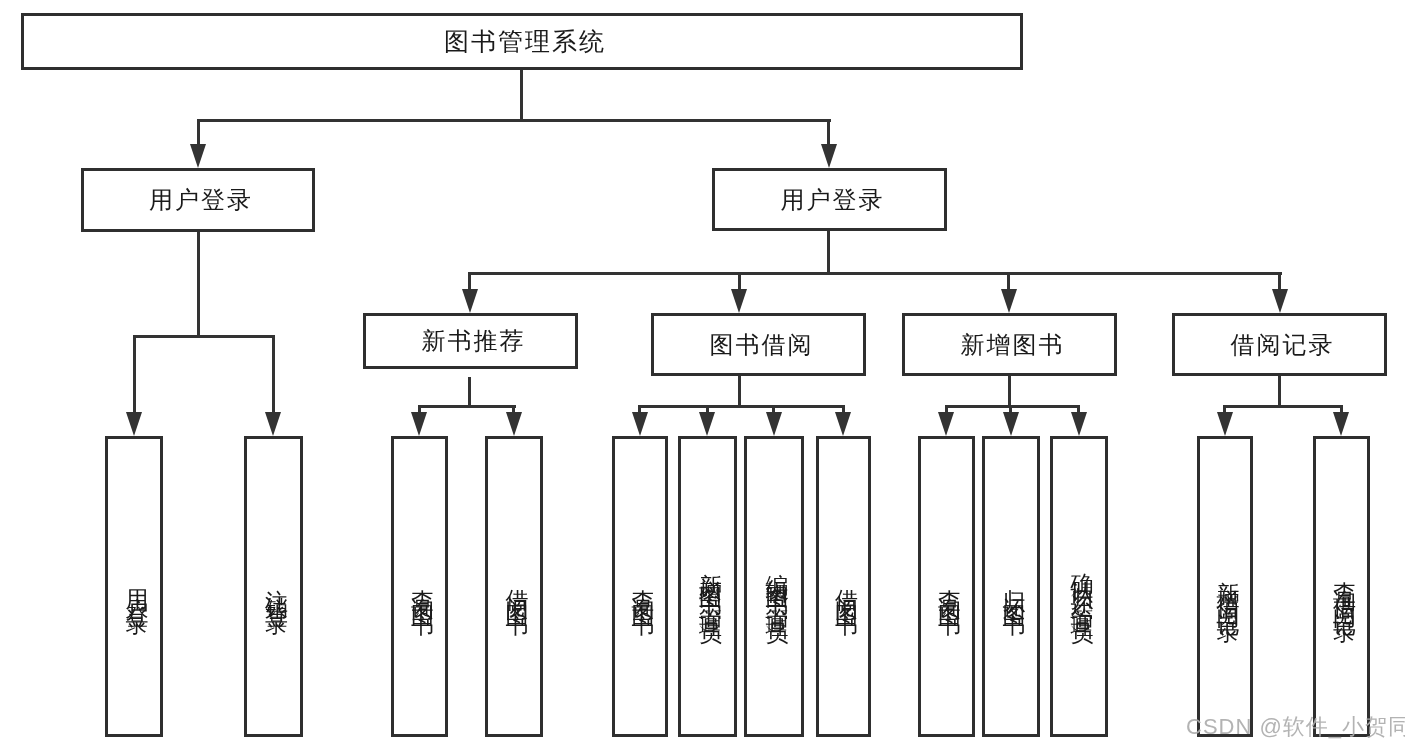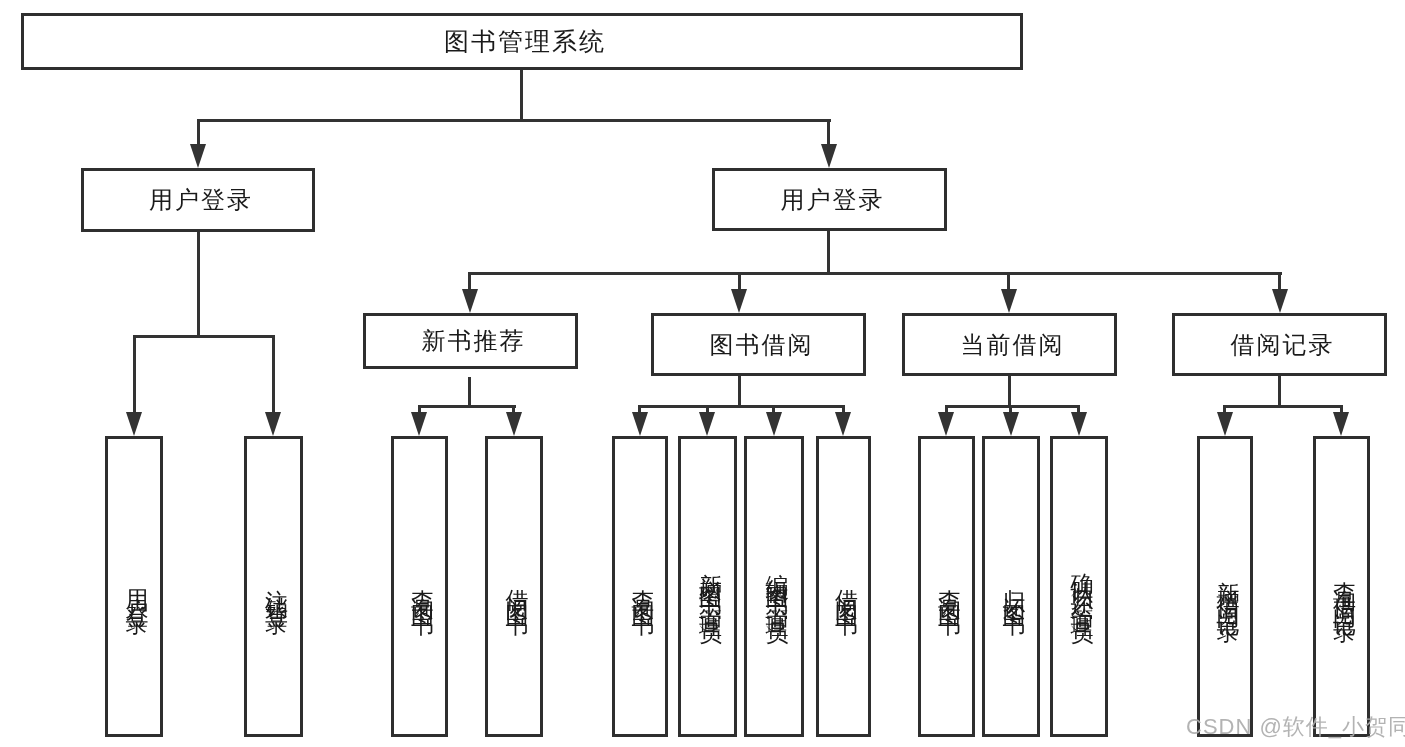--- a/index.html
+++ b/index.html
@@ -82,21 +82,21 @@
   <div class="vline" style="left:738px;top:272px;height:19px;"></div>
   <div class="vline" style="left:1007px;top:272px;height:19px;"></div>
   <div class="vline" style="left:1278px;top:272px;height:19px;"></div>
   <div class="arrow" style="left:462px;top:289px;"></div>
   <div class="arrow" style="left:731px;top:289px;"></div>
   <div class="arrow" style="left:1001px;top:289px;"></div>
   <div class="arrow" style="left:1272px;top:289px;"></div>
 
   <div class="box h" style="left:363px;top:313px;width:215px;height:56px;">新书推荐</div>
   <div class="box h" style="left:632px;top:313px;width:215px;height:63px;margin-left:19px;">图书借阅</div>
-  <div class="box h" style="left:902px;top:313px;width:215px;height:63px;">当前借阅</div>
+  <div class="box h" style="left:902px;top:313px;width:215px;height:63px;">新增图书</div>
   <div class="box h" style="left:1172px;top:313px;width:215px;height:63px;">借阅记录</div>
 
   <div class="vline" style="left:468px;top:377px;height:30px;"></div>
   <div class="hline" style="left:418px;top:405px;width:98px;"></div>
   <div class="vline" style="left:418px;top:405px;height:9px;"></div>
   <div class="vline" style="left:512px;top:405px;height:9px;"></div>
   <div class="arrow" style="left:411px;top:412px;"></div>
   <div class="arrow" style="left:506px;top:412px;"></div>
 
   <div class="vline" style="left:738px;top:376px;height:31px;"></div>

